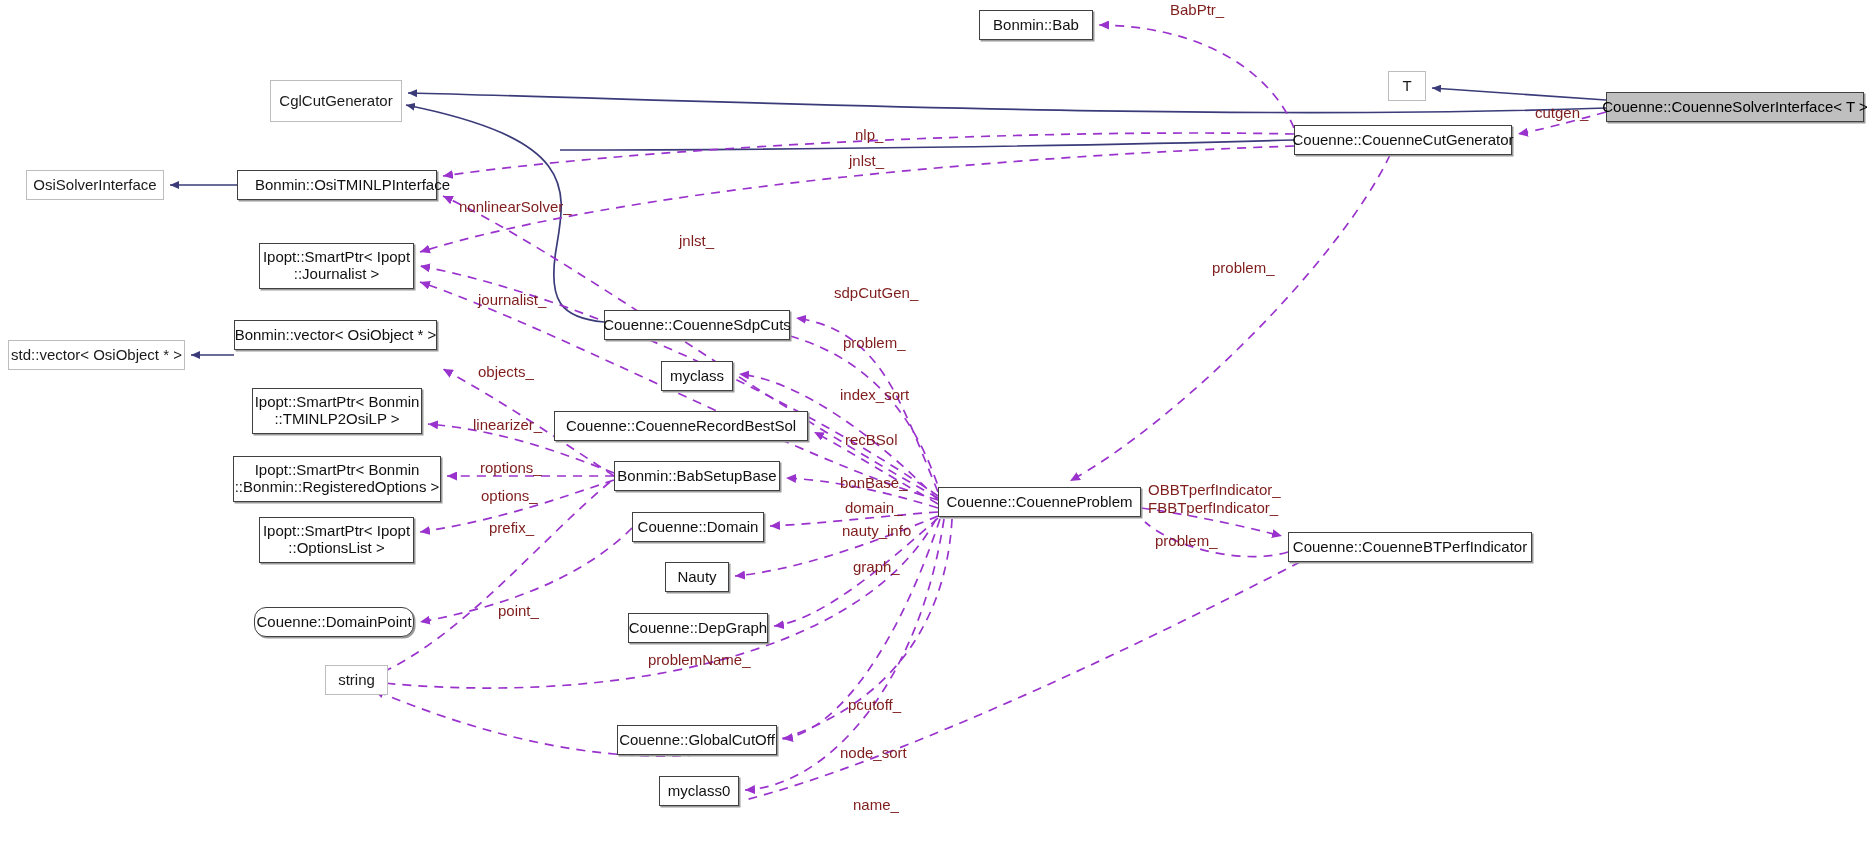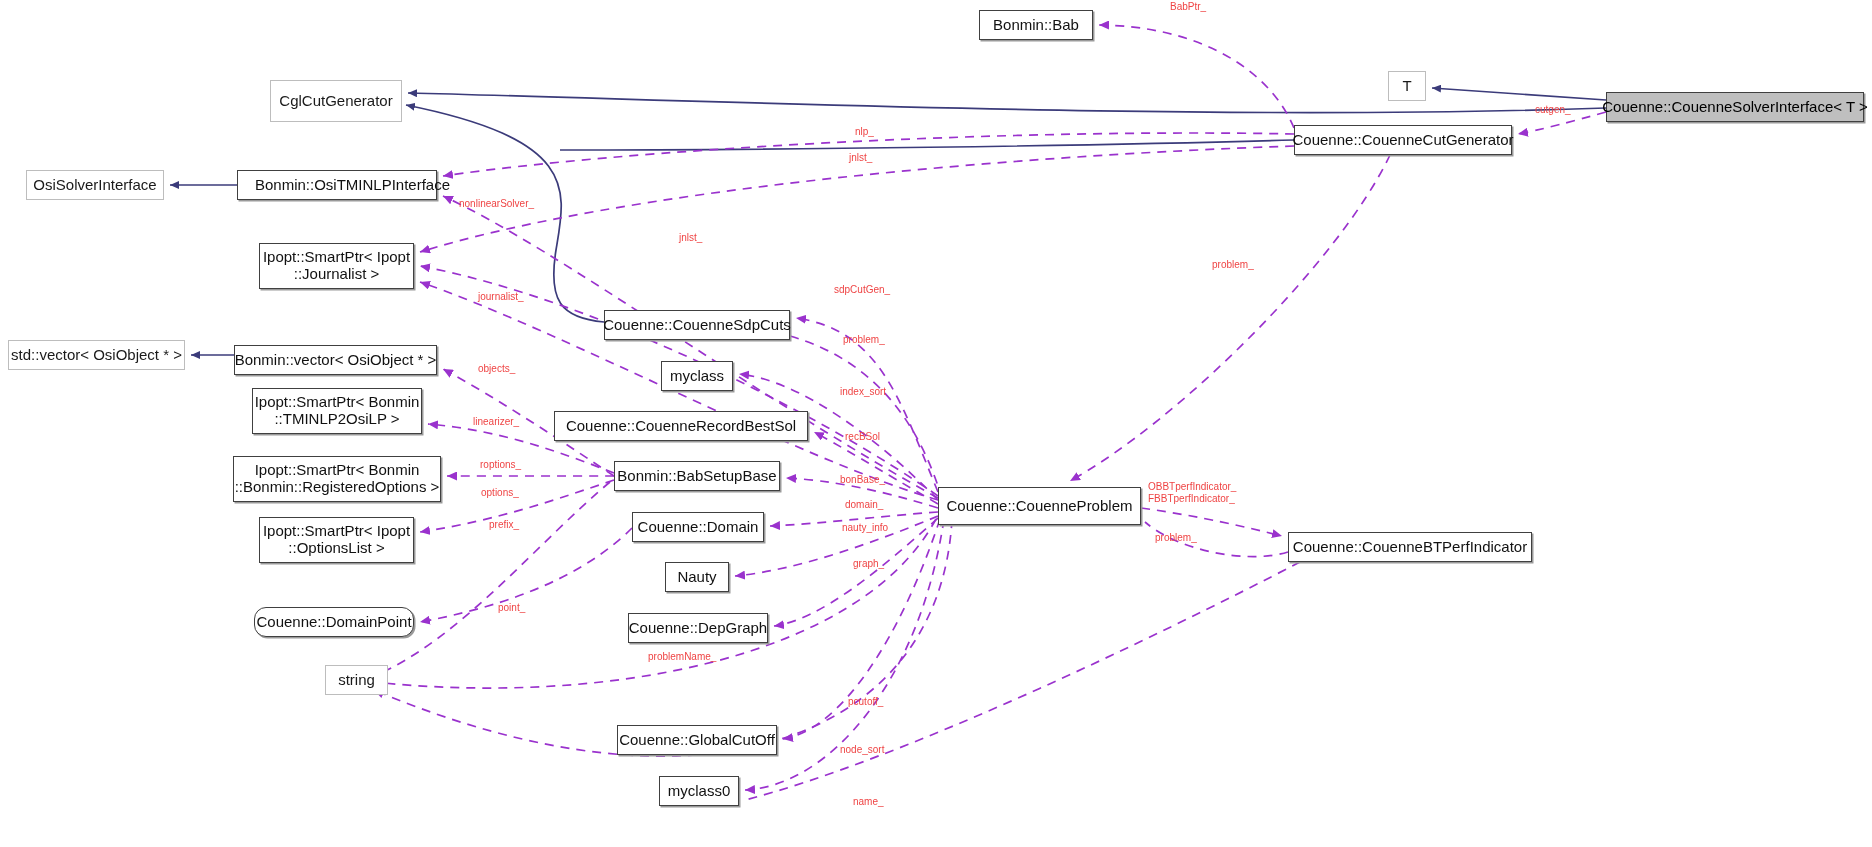--- a/index.html
+++ b/index.html
@@ -10,21 +10,21 @@
         text-align:center;line-height:1.12;background:#ffffff;white-space:pre;}
   .node span{display:block;padding:0 6px;}
   
   .node.plain{border:1px solid #bdbdbd;color:#1a1a1a;font-size:15px;}
   
   .node.doc{border:1.6px solid #404040;color:#111111;font-size:15px;
             box-shadow:1.5px 1.5px 0 0 #9a9a9a;}
   
   .node.focus{border:1.6px solid #404040;background:#bfbfbf;color:#000000;font-size:15px;
               box-shadow:1.5px 1.5px 0 0 #9a9a9a;}
-  .edgelabel{position:absolute;font-size:10px;color:#ef4444;white-space:pre;line-height:1.18;}
+  .edgelabel{position:absolute;font-size:15px;color:#7f1d1d;white-space:pre;line-height:1.18;}
 </style>
 </head>
 <body>
 
 <div id="canvas">
 
   <svg id="edges" viewBox="0 0 1872 847" xmlns="http://www.w3.org/2000/svg">
     <defs>
       <marker id="inh" markerWidth="10" markerHeight="8" refX="9" refY="4" orient="auto" markerUnits="userSpaceOnUse">
         <path d="M9,4 L0,0 L0,8 Z" fill="#3b3b7a"></path>
@@ -116,29 +116,29 @@
       <div class="node plain" style="left: 1388px; top: 71px; width: 38px; height: 30px;"><span>T</span></div>
       <div class="node focus" style="left: 1606px; top: 92px; width: 258px; height: 30px;"><span>Couenne::CouenneSolverInterface&lt; T &gt;</span></div>
       <div class="node plain" style="left: 270px; top: 80px; width: 132px; height: 42px;"><span>CglCutGenerator</span></div>
       <div class="node doc" style="left: 1294px; top: 125px; width: 218px; height: 30px;"><span>Couenne::CouenneCutGenerator</span></div>
       <div class="node plain" style="left: 26px; top: 170px; width: 138px; height: 30px;"><span>OsiSolverInterface</span></div>
       <div class="node doc" style="left: 237px; top: 170px; width: 200px; height: 30px; padding-left: 31px;"><span>Bonmin::OsiTMINLPInterface</span></div>
       <div class="node doc" style="left: 259px; top: 243px; width: 155px; height: 46px;"><span>Ipopt::SmartPtr&lt; Ipopt
 ::Journalist &gt;</span></div>
       <div class="node doc" style="left: 604px; top: 310px; width: 186px; height: 30px;"><span>Couenne::CouenneSdpCuts</span></div>
       <div class="node plain" style="left: 8px; top: 340px; width: 177px; height: 30px;"><span>std::vector&lt; OsiObject * &gt;</span></div>
-      <div class="node doc" style="left: 234px; top: 345px; width: 203px; height: 30px;"><span>Bonmin::vector&lt; OsiObject * &gt;</span></div>
+      <div class="node doc" style="left: 234px; top: 320px; width: 203px; height: 30px;"><span>Bonmin::vector&lt; OsiObject * &gt;</span></div>
       <div class="node doc" style="left: 661px; top: 361px; width: 72px; height: 30px;"><span>myclass</span></div>
       <div class="node doc" style="left: 252px; top: 388px; width: 170px; height: 46px;"><span>Ipopt::SmartPtr&lt; Bonmin
 ::TMINLP2OsiLP &gt;</span></div>
       <div class="node doc" style="left: 554px; top: 411px; width: 254px; height: 30px;"><span>Couenne::CouenneRecordBestSol</span></div>
       <div class="node doc" style="left: 233px; top: 456px; width: 208px; height: 46px;"><span>Ipopt::SmartPtr&lt; Bonmin
 ::Bonmin::RegisteredOptions &gt;</span></div>
       <div class="node doc" style="left: 614px; top: 461px; width: 166px; height: 30px;"><span>Bonmin::BabSetupBase</span></div>
-      <div class="node doc" style="left: 938px; top: 487px; width: 203px; height: 38px;"><span>Couenne::CouenneProblem</span></div>
+      <div class="node doc" style="left: 938px; top: 487px; width: 203px; height: 30px;"><span>Couenne::CouenneProblem</span></div>
       <div class="node doc" style="left: 632px; top: 512px; width: 132px; height: 30px;"><span>Couenne::Domain</span></div>
       <div class="node doc" style="left: 259px; top: 517px; width: 155px; height: 46px;"><span>Ipopt::SmartPtr&lt; Ipopt
 ::OptionsList &gt;</span></div>
       <div class="node doc" style="left: 1288px; top: 532px; width: 244px; height: 30px;"><span>Couenne::CouenneBTPerfIndicator</span></div>
       <div class="node doc" style="left: 665px; top: 562px; width: 64px; height: 30px;"><span>Nauty</span></div>
       <div class="node doc" style="left: 628px; top: 613px; width: 140px; height: 30px;"><span>Couenne::DepGraph</span></div>
       <div class="node doc" style="left: 254px; top: 607px; width: 160px; height: 30px; border-radius: 12px;"><span>Couenne::DomainPoint</span></div>
       <div class="node plain" style="left: 305px; top: 665px; width: 63px; height: 30px; margin-left: 20px;"><span>string</span></div>
       <div class="node doc" style="left: 617px; top: 725px; width: 160px; height: 30px;"><span>Couenne::GlobalCutOff</span></div>
       <div class="node doc" style="left: 659px; top: 776px; width: 80px; height: 30px;"><span>myclass0</span></div>

